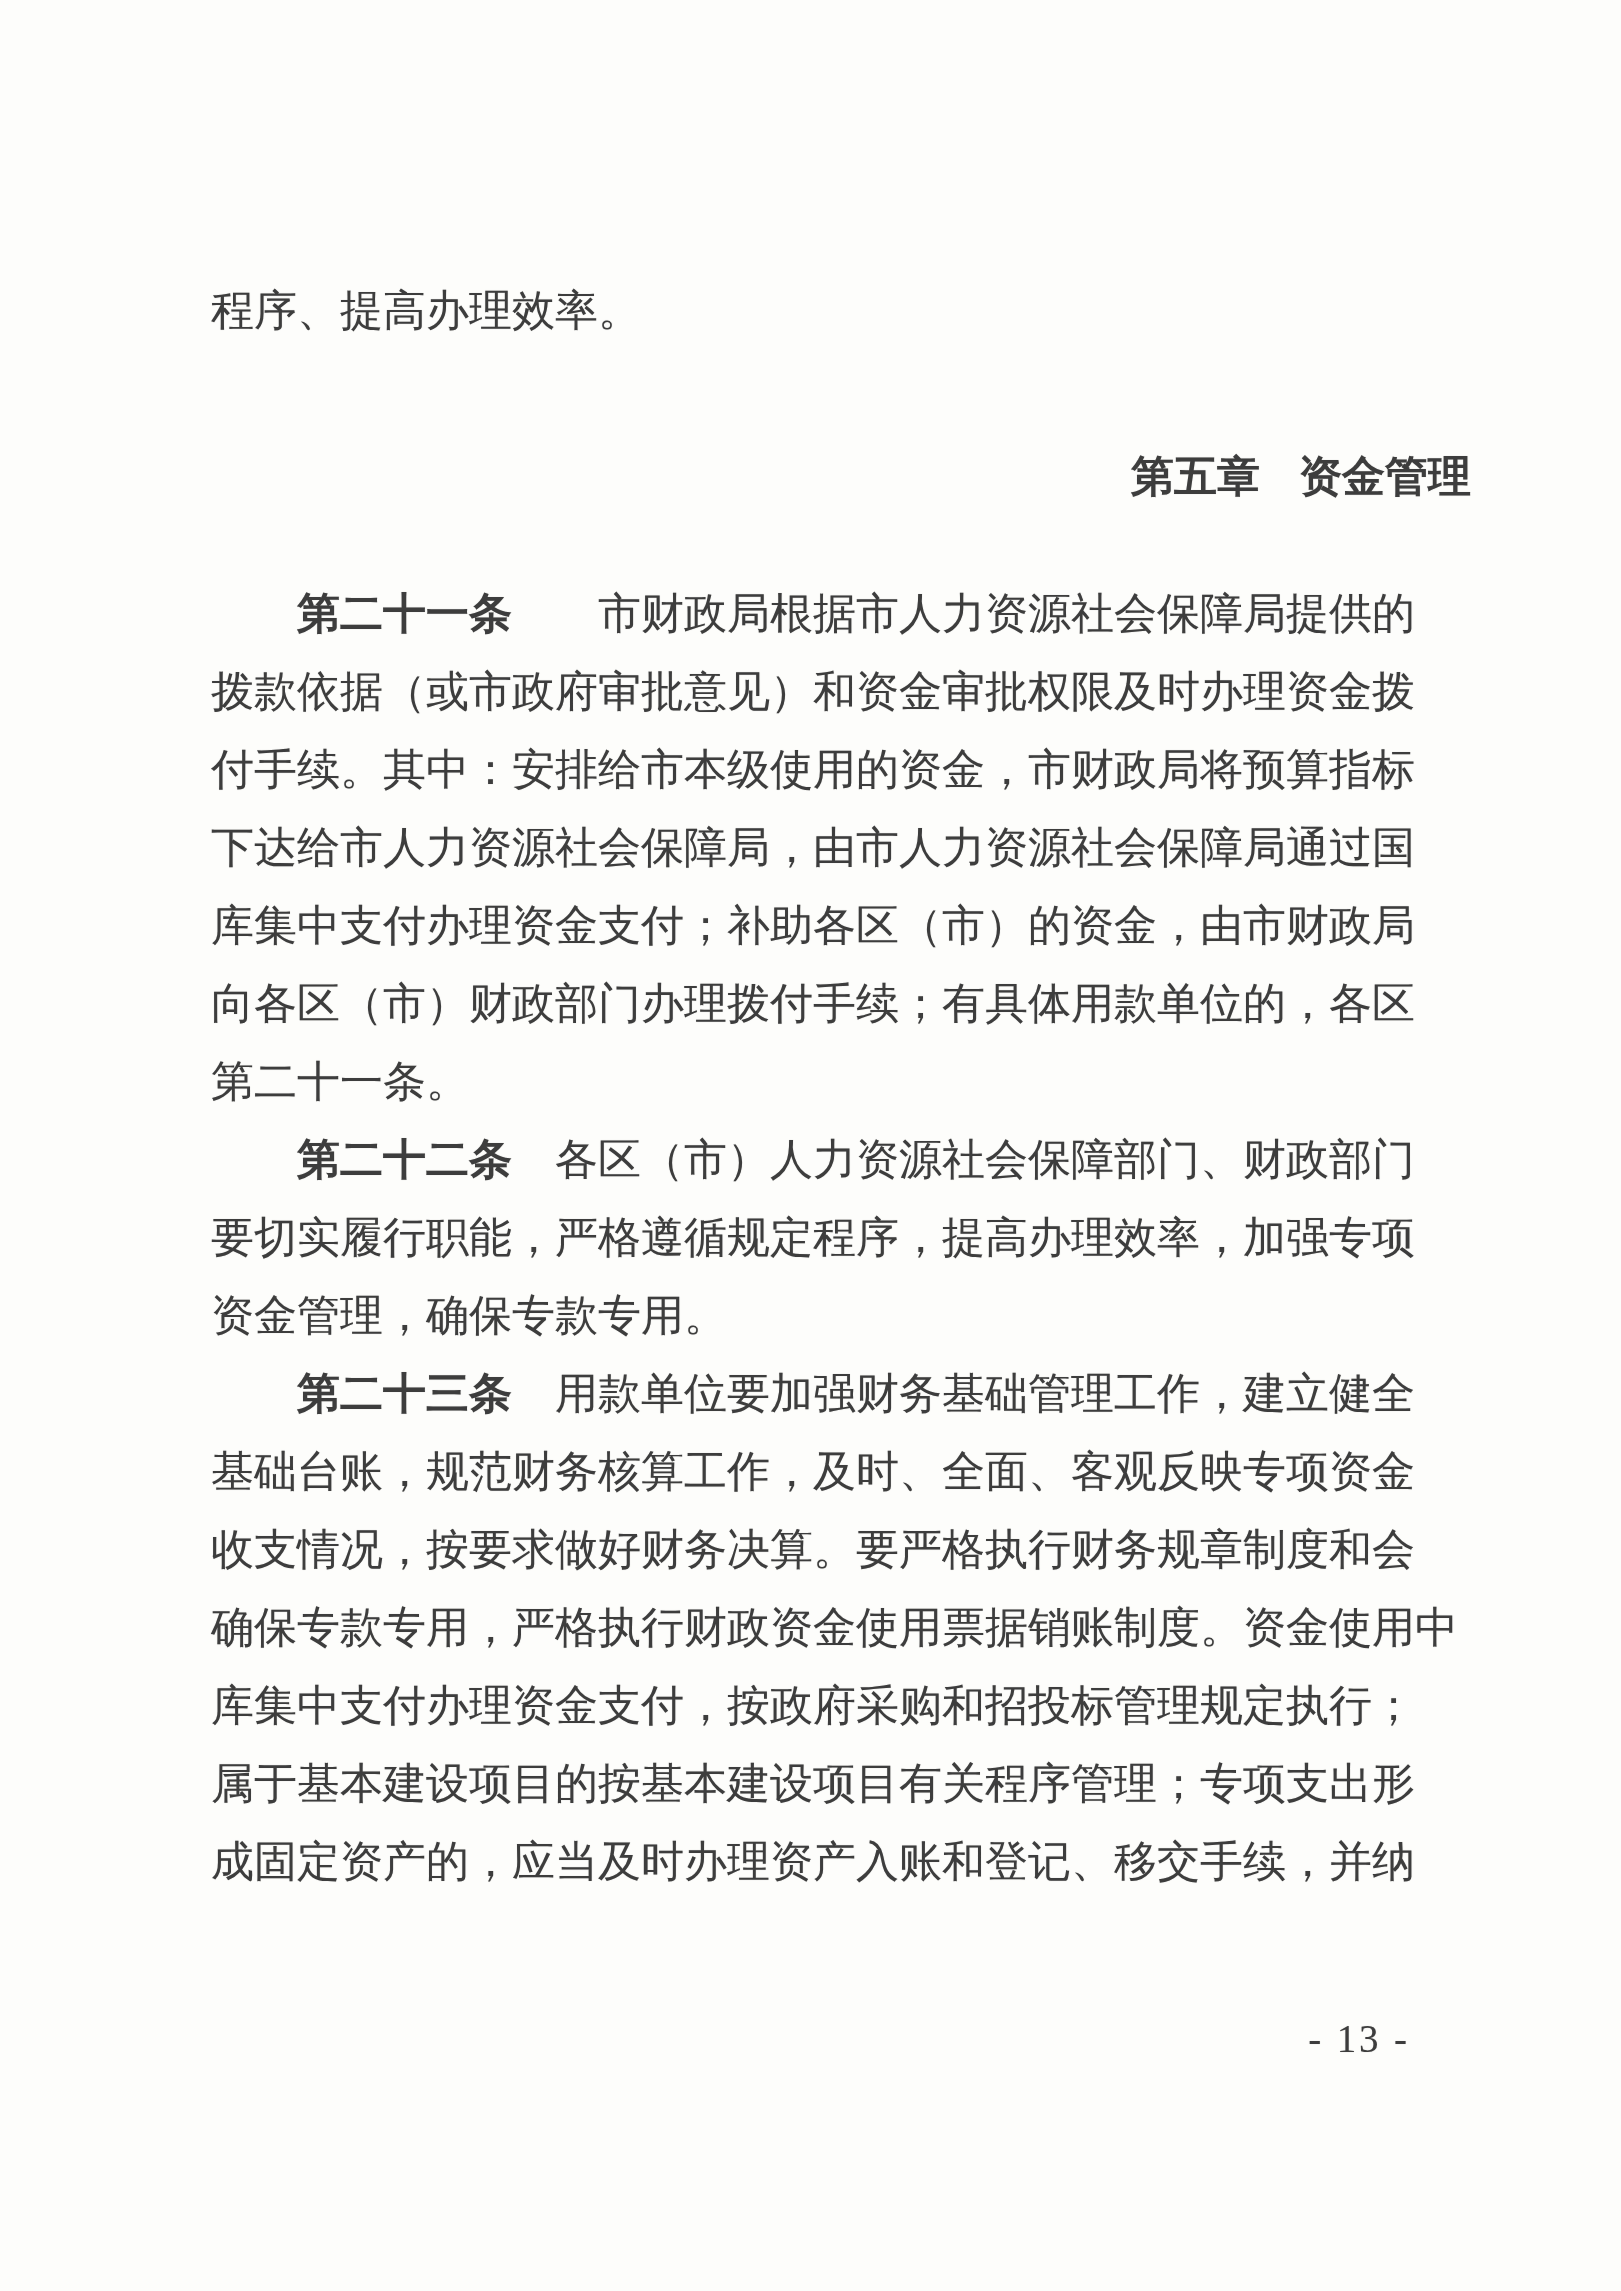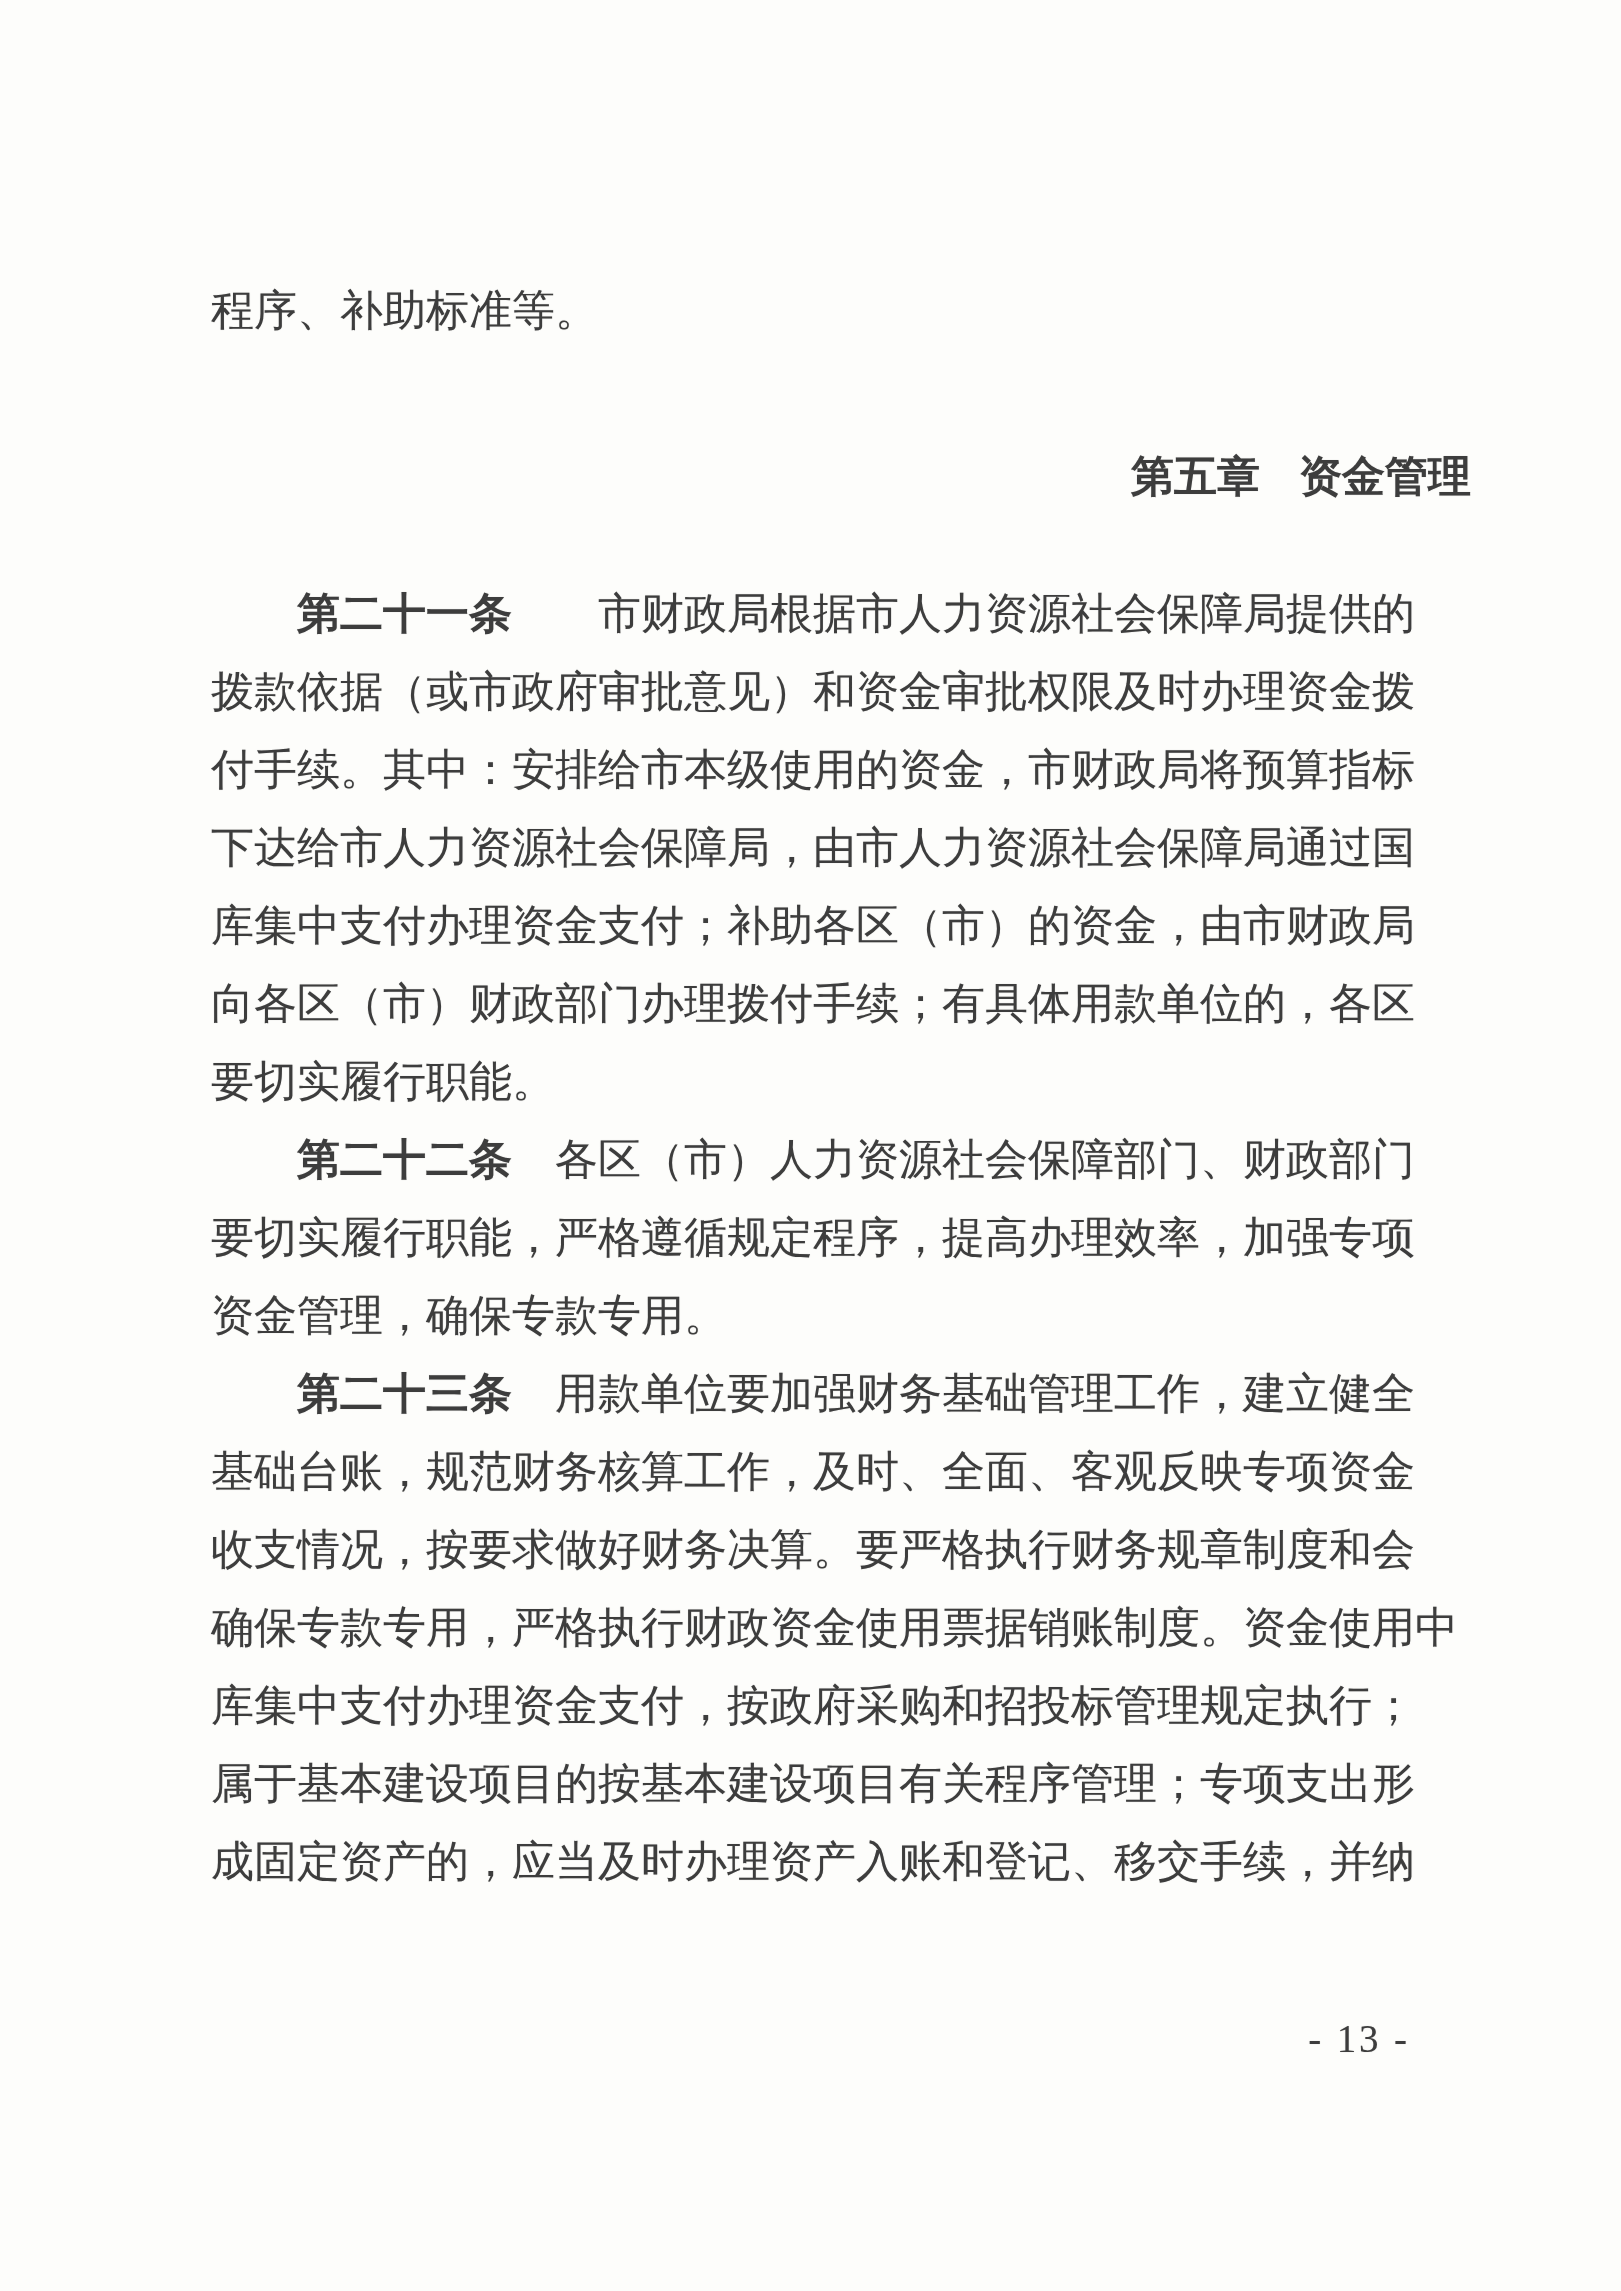--- a/index.html
+++ b/index.html
@@ -71,37 +71,37 @@
     text-shadow: 0 0 1px rgba(40,40,40,0.28);
   }
 </style>
 </head>
 <body>
 
 <div class="scan-page">
 
   <div class="text-block">
 
-    <div class="line">程序、补助标准等。</div>
+    <div class="line">程序、提高办理效率。</div>
 
     <div class="line chapter-line">
       <span class="shift">
         <span>第五章</span><span class="spacer sp-40"></span><span>资金管理</span>
       </span>
     </div>
 
     <div class="line article-first first-after-heading">
       <span class="bold">第二十一条</span><span class="spacer sp-88"></span><span>市财政局根据市人力资源社会保障局提供的</span>
     </div>
     <div class="line">拨款依据（或市政府审批意见）和资金审批权限及时办理资金拨</div>
     <div class="line">付手续。其中：安排给市本级使用的资金，市财政局将预算指标</div>
     <div class="line">下达给市人力资源社会保障局，由市人力资源社会保障局通过国</div>
     <div class="line">库集中支付办理资金支付；补助各区（市）的资金，由市财政局</div>
     <div class="line">向各区（市）财政部门办理拨付手续；有具体用款单位的，各区</div>
-    <div class="line">要切实履行职能。</div>
+    <div class="line">第二十一条。</div>
 
     <div class="line article-first">
       <span class="bold">第二十二条</span><span class="spacer sp-44"></span><span>各区（市）人力资源社会保障部门、财政部门</span>
     </div>
     <div class="line">要切实履行职能，严格遵循规定程序，提高办理效率，加强专项</div>
     <div class="line">资金管理，确保专款专用。</div>
 
     <div class="line article-first">
       <span class="bold">第二十三条</span><span class="spacer sp-44"></span><span>用款单位要加强财务基础管理工作，建立健全</span>
     </div>

